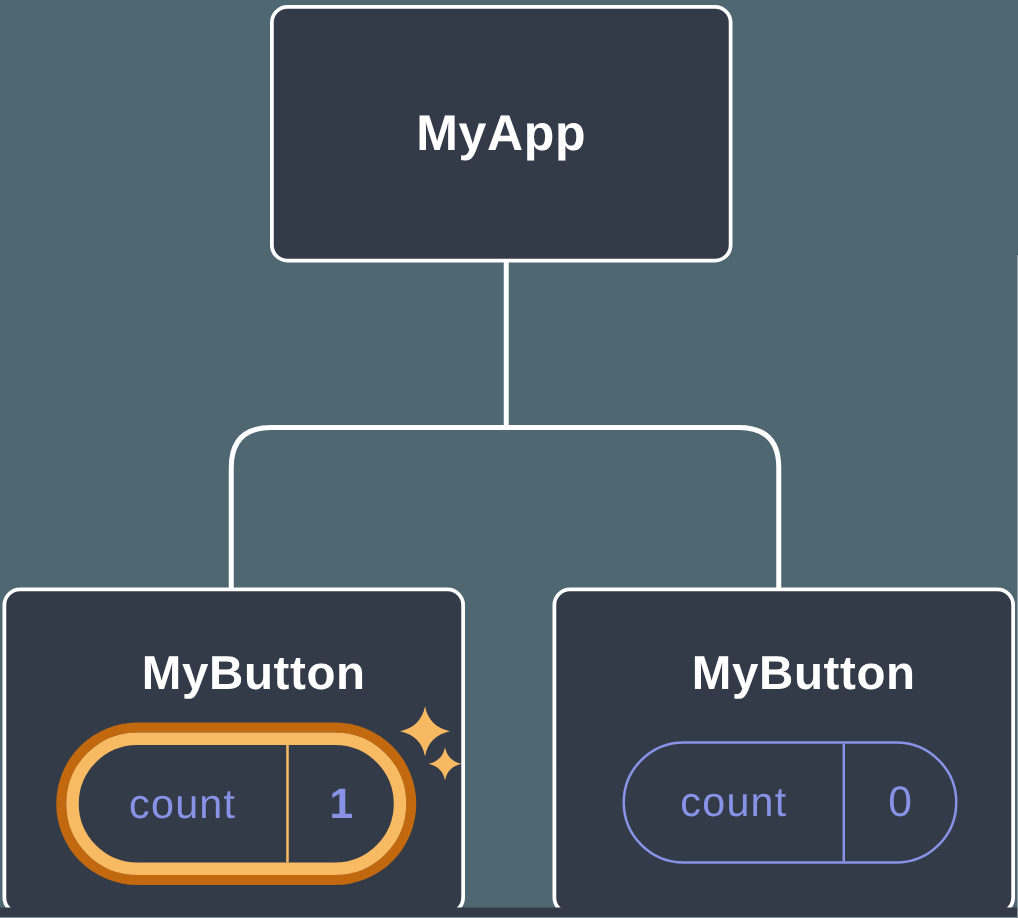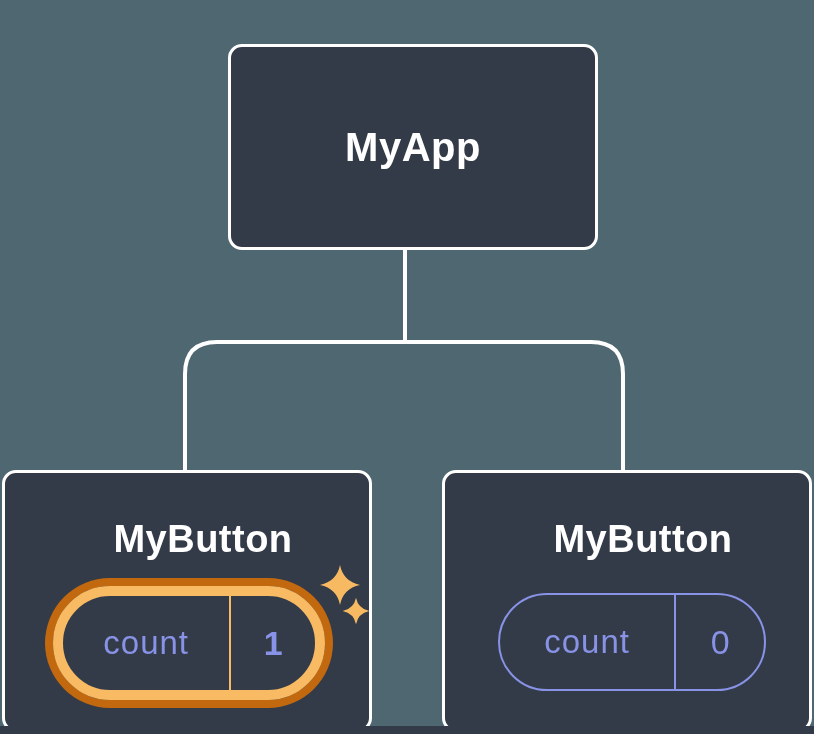--- a/index.html
+++ b/index.html
@@ -35,23 +35,23 @@
     fill: none;
   }
 
   .node {
     position: absolute;
     background: var(--card);
     border: 3px solid var(--line);
     border-radius: 14px;
   }
   .node-root {
-    left: 228px; top: 4px;
+    left: 216px; top: 4px;
     width: 370px; height: 206px;
-    display: flex; align-items: center; justify-content: center; margin-top: 40px;
+    display: flex; align-items: center; justify-content: center;
   }
   .node-child-left  { left: 2px;   top: 470px; width: 370px; height: 262px; }
   .node-child-right { left: 442px; top: 470px; width: 370px; height: 262px; }
 
   .node-title {
     color: var(--text-primary);
     font-size: 38px;
     font-weight: 600;
     letter-spacing: 0.5px;
     text-align: center;

